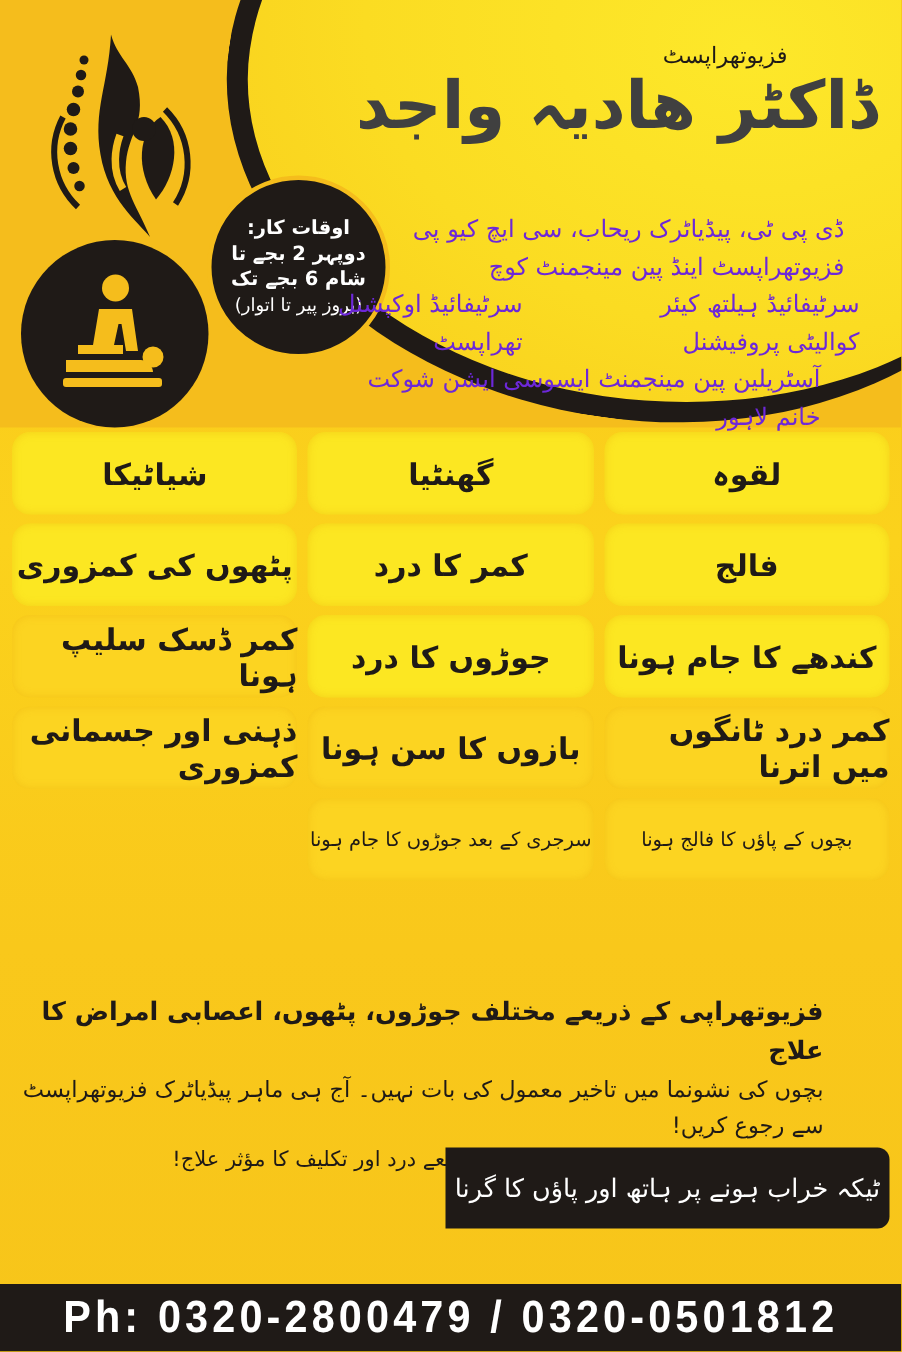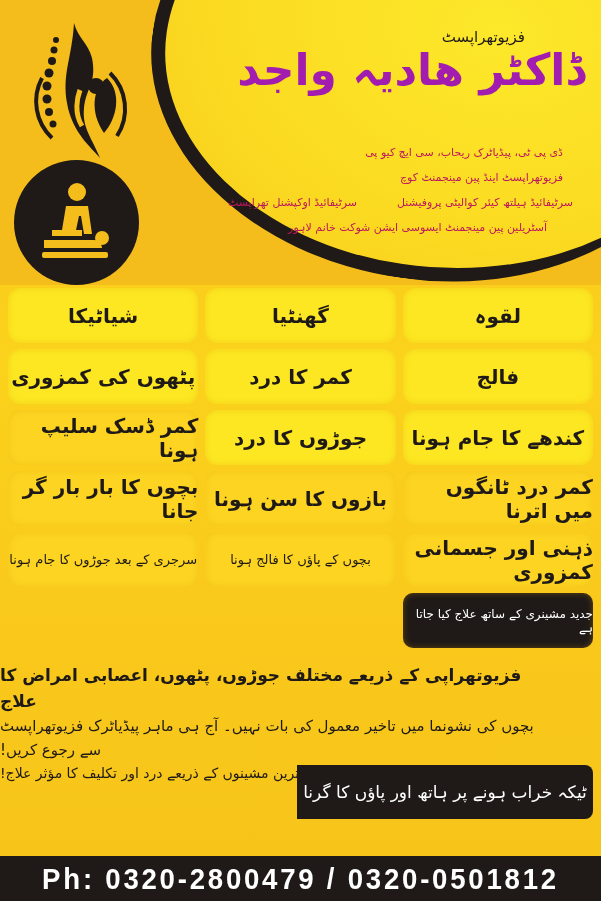--- a/index.html
+++ b/index.html
@@ -46,25 +46,25 @@
   .hours-circle .l1 { font-size: 13px; font-weight: bold; line-height: 17px; }
   .hours-circle .l2 { font-size: 13px; font-weight: bold; line-height: 17px; }
   .hours-circle .l3 { font-size: 12px; line-height: 17px; }
 
   .subtitle {
     position: absolute; right: 76px; top: 28px; font-size: 15px; font-weight: normal;
     direction: rtl; color: #1f1a17;
   }
   .title {
     position: absolute; right: 16px; top: 44px; font-size: 44px; font-weight: bold;
-    direction: rtl; color: #a21caf; letter-spacing: 1px;
+    direction: rtl; color: #404040; letter-spacing: 1px;
   }
   .quals {
     position: absolute; right: 28px; top: 140px; width: 360px; direction: rtl;
-    font-size: 11px; line-height: 25px; color: #be185d;
+    font-size: 16px; line-height: 25px; color: #6d28d9;
   }
   .quals .row { display: flex; justify-content: flex-start; gap: 40px; }
   .quals .q0 { padding-right: 10px; }
   .quals .q1 { padding-right: 10px; }
   .quals .q3 { padding-right: 26px; }
 
   
   .grid {
     position: absolute; left: 8px; top: 288px; width: 585px;
     display: grid; grid-template-columns: repeat(3, 1fr); gap: 6px 7px;
@@ -77,21 +77,21 @@
     font-size: 20px; font-weight: bold; color: #1f1a17;
     box-shadow: inset 0 0 6px rgba(230,160,10,0.35);
   }
   .cell.alt { background: #fcd421; }
   .cell.small { font-size: 13px; font-weight: normal; }
   .cell.dark { background: #1f1a17; color: #ffffff; font-size: 12px; font-weight: normal; border-radius: 10px; }
 
   
   .desc {
     position: absolute; left: 0; top: 662px; width: 549px; direction: rtl;
-    text-align: left; color: #1f1a17;
+    text-align: right; color: #1f1a17;
   }
   .desc .d0 { font-size: 17px; font-weight: bold; line-height: 26px; }
   .desc .d1 { font-size: 15px; line-height: 24px; }
   .desc .d2 { font-size: 14px; line-height: 22px; }
 
   
   .pills {
     position: absolute; left: 0; top: 765px; width: 601px; height: 54px;
     display: flex; direction: rtl; gap: 10px; padding: 0 8px 0 0;
   }
@@ -152,20 +152,26 @@
           <circle cx="45" cy="14" r="9"></circle>
           <path d="M32 28 h24 l4 28 h-8 l-3 -18 h-2 l-3 14 h-14 l4 -24 Z"></path>
           <path d="M20 52 h30 v6 h-30 Z"></path>
           <path d="M12 62 h50 c6 0 8 6 8 8 h-58 Z"></path>
           <circle cx="70" cy="60" r="7"></circle>
           <rect x="10" y="74" width="66" height="6" rx="2"></rect>
         </g>
       </svg>
     </div>
 
+    <div class="hours-circle">
+      <div class="l1">اوقات کار:</div>
+      <div class="l2">دوپہر 2 بجے تا</div>
+      <div class="l2">شام 6 بجے تک</div>
+      <div class="l3">(بروز پیر تا اتوار)</div>
+    </div>
 
     <div class="subtitle">فزیوتھراپسٹ</div>
     <div class="title">ڈاکٹر ھادیہ واجد</div>
 
     <div class="quals">
       <div class="q0">ڈی پی ٹی، پیڈیاٹرک ریحاب، سی ایچ کیو پی</div>
       <div class="q1">فزیوتھراپسٹ اینڈ پین مینجمنٹ کوچ</div>
       <div class="row">
         <span>سرٹیفائیڈ ہیلتھ کیئر کوالیٹی پروفیشنل</span>
         <span>سرٹیفائیڈ اوکپشنل تھراپسٹ</span>
@@ -179,25 +185,23 @@
     <div class="cell">گھنٹیا</div>
     <div class="cell">شیاٹیکا</div>
     <div class="cell">فالج</div>
     <div class="cell">کمر کا درد</div>
     <div class="cell">پٹھوں کی کمزوری</div>
     <div class="cell">کندھے کا جام ہونا</div>
     <div class="cell">جوڑوں کا درد</div>
     <div class="cell alt">کمر ڈسک سلیپ ہونا</div>
     <div class="cell alt">کمر درد ٹانگوں میں اترنا</div>
     <div class="cell alt">بازوں کا سن ہونا</div>
-    <div class="cell alt">بچوں کا بار بار گر جانا</div>
     <div class="cell alt">ذہنی اور جسمانی کمزوری</div>
     <div class="cell alt small">بچوں کے پاؤں کا فالج ہونا</div>
     <div class="cell alt small">سرجری کے بعد جوڑوں کا جام ہونا</div>
-    <div class="cell dark">جدید مشینری کے ساتھ علاج کیا جاتا ہے</div>
   </div>
 
   <div class="desc">
     <div class="d0">فزیوتھراپی کے ذریعے مختلف جوڑوں، پٹھوں، اعصابی امراض کا علاج</div>
     <div class="d1">بچوں کی نشونما میں تاخیر معمول کی بات نہیں۔ آج ہی ماہر پیڈیاٹرک فزیوتھراپسٹ سے رجوع کریں!</div>
     <div class="d2">جدید تکنیکوں اور جدید ترین مشینوں کے ذریعے درد اور تکلیف کا مؤثر علاج!</div>
   </div>
 
   <div class="pills">
     <div class="pill p1">ٹیکہ خراب ہونے پر ہاتھ اور پاؤں کا گرنا</div>

